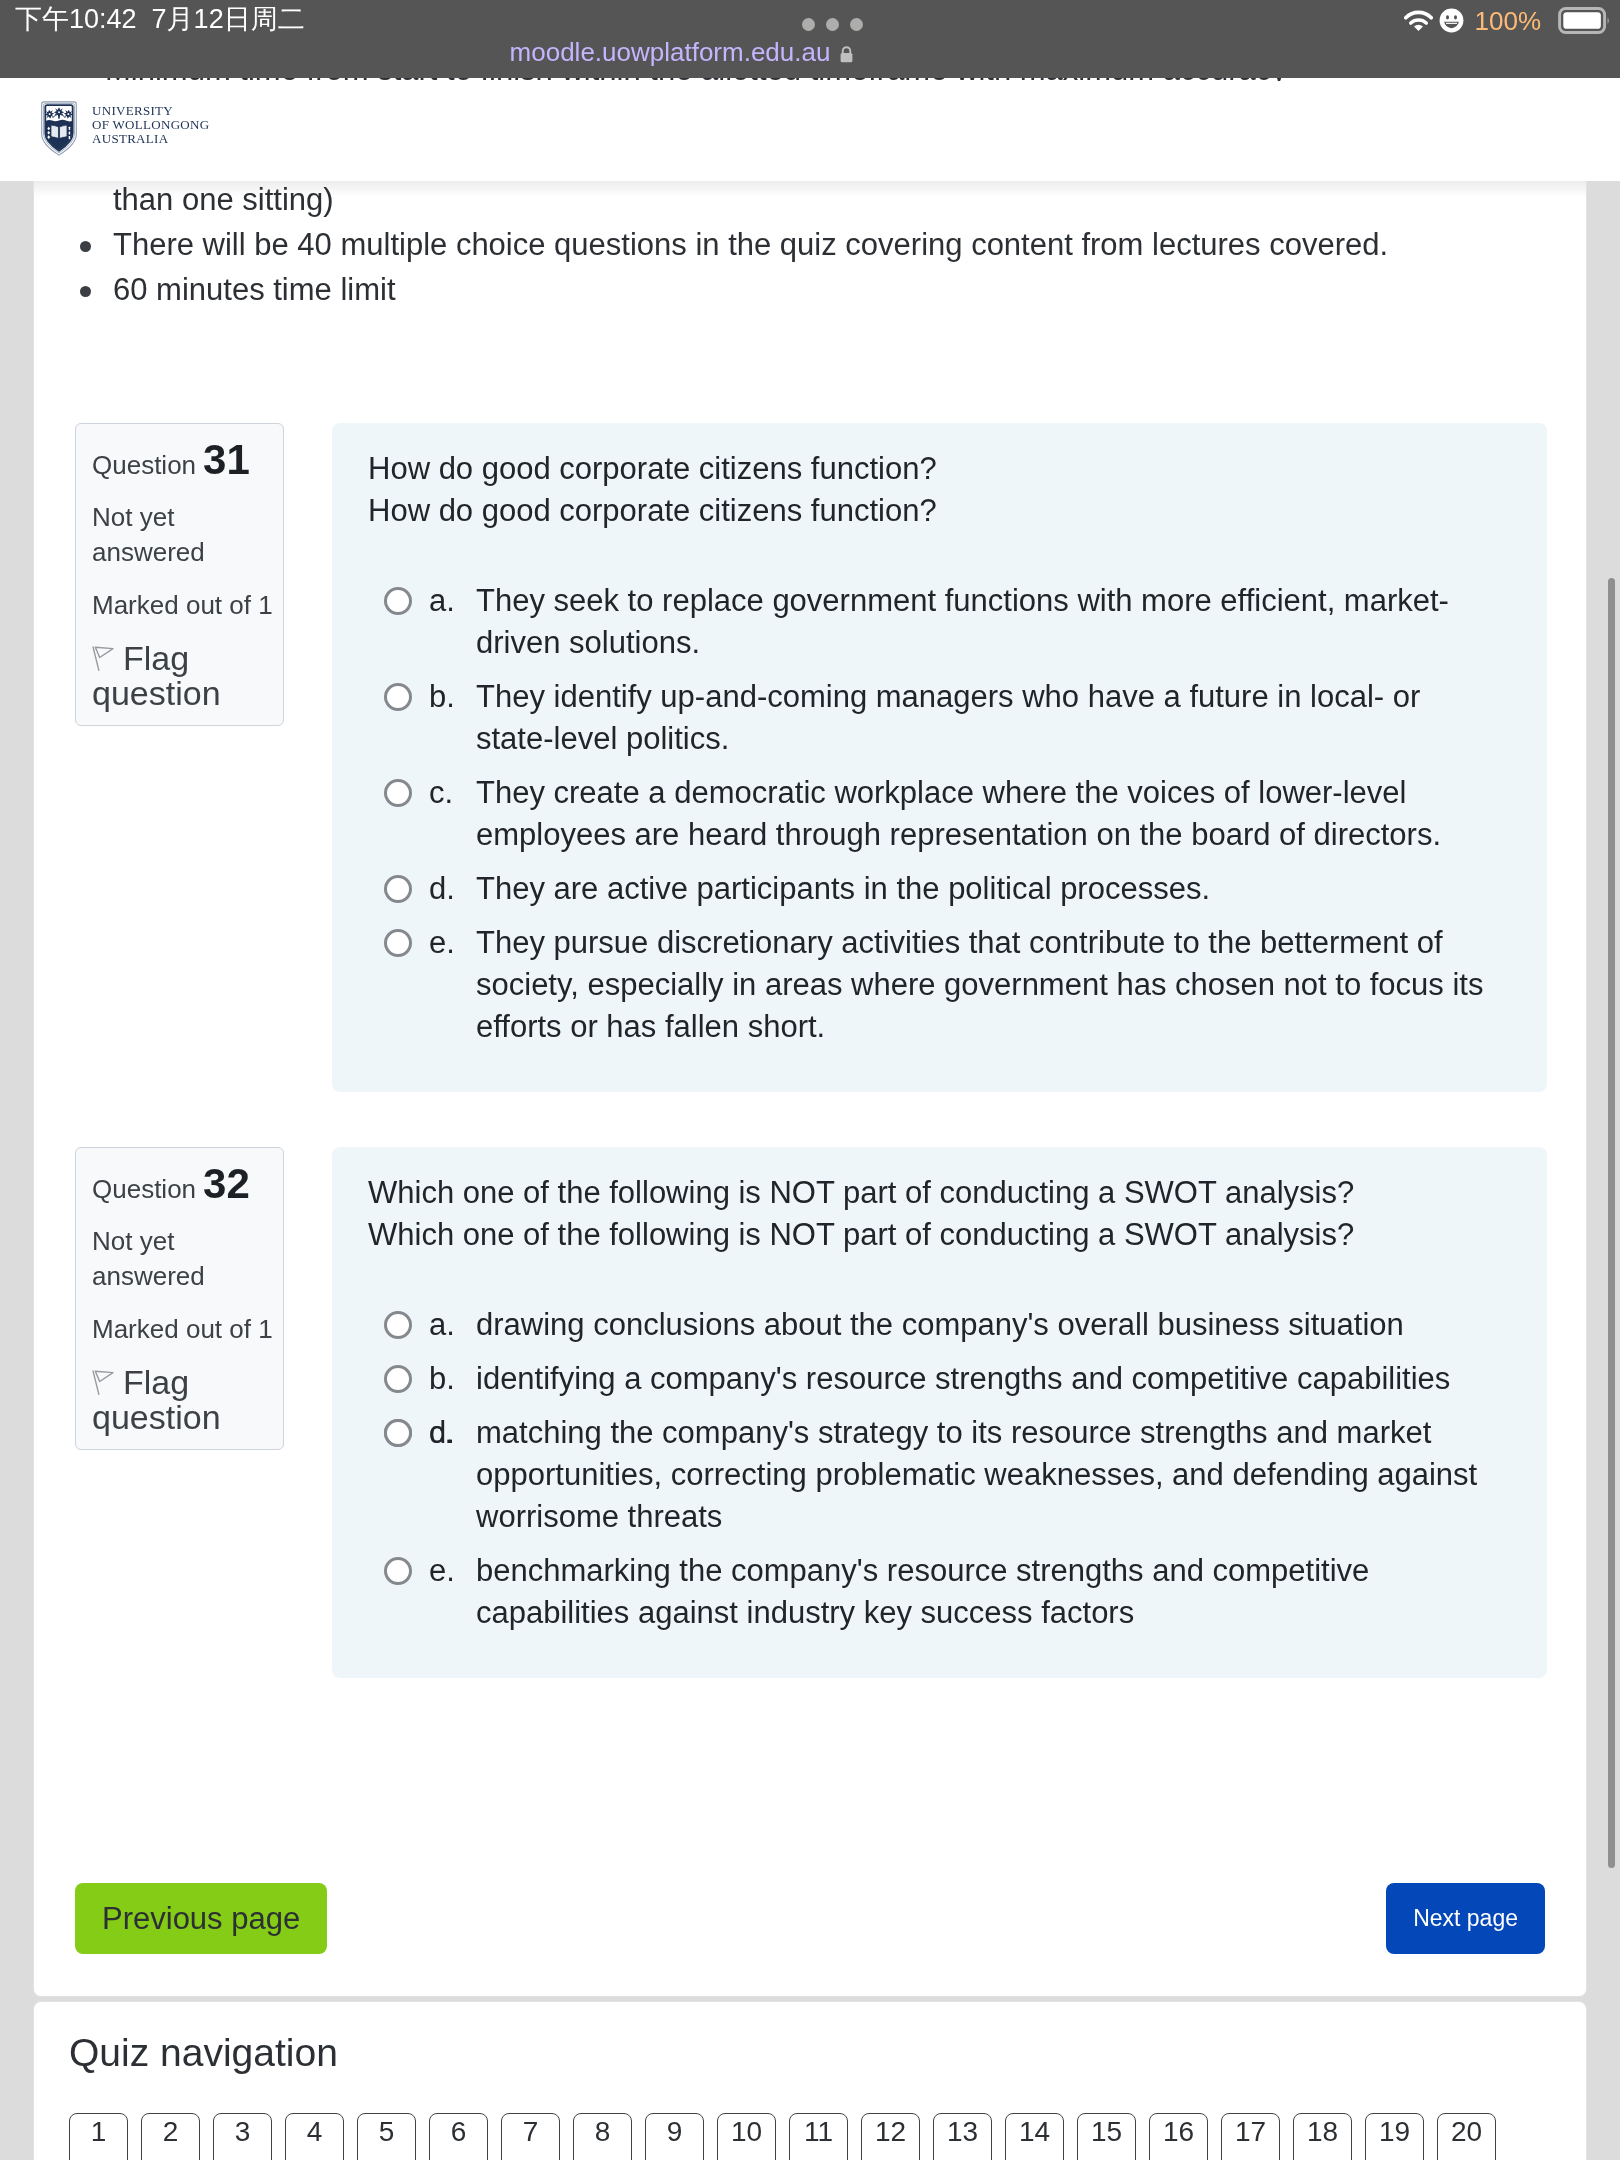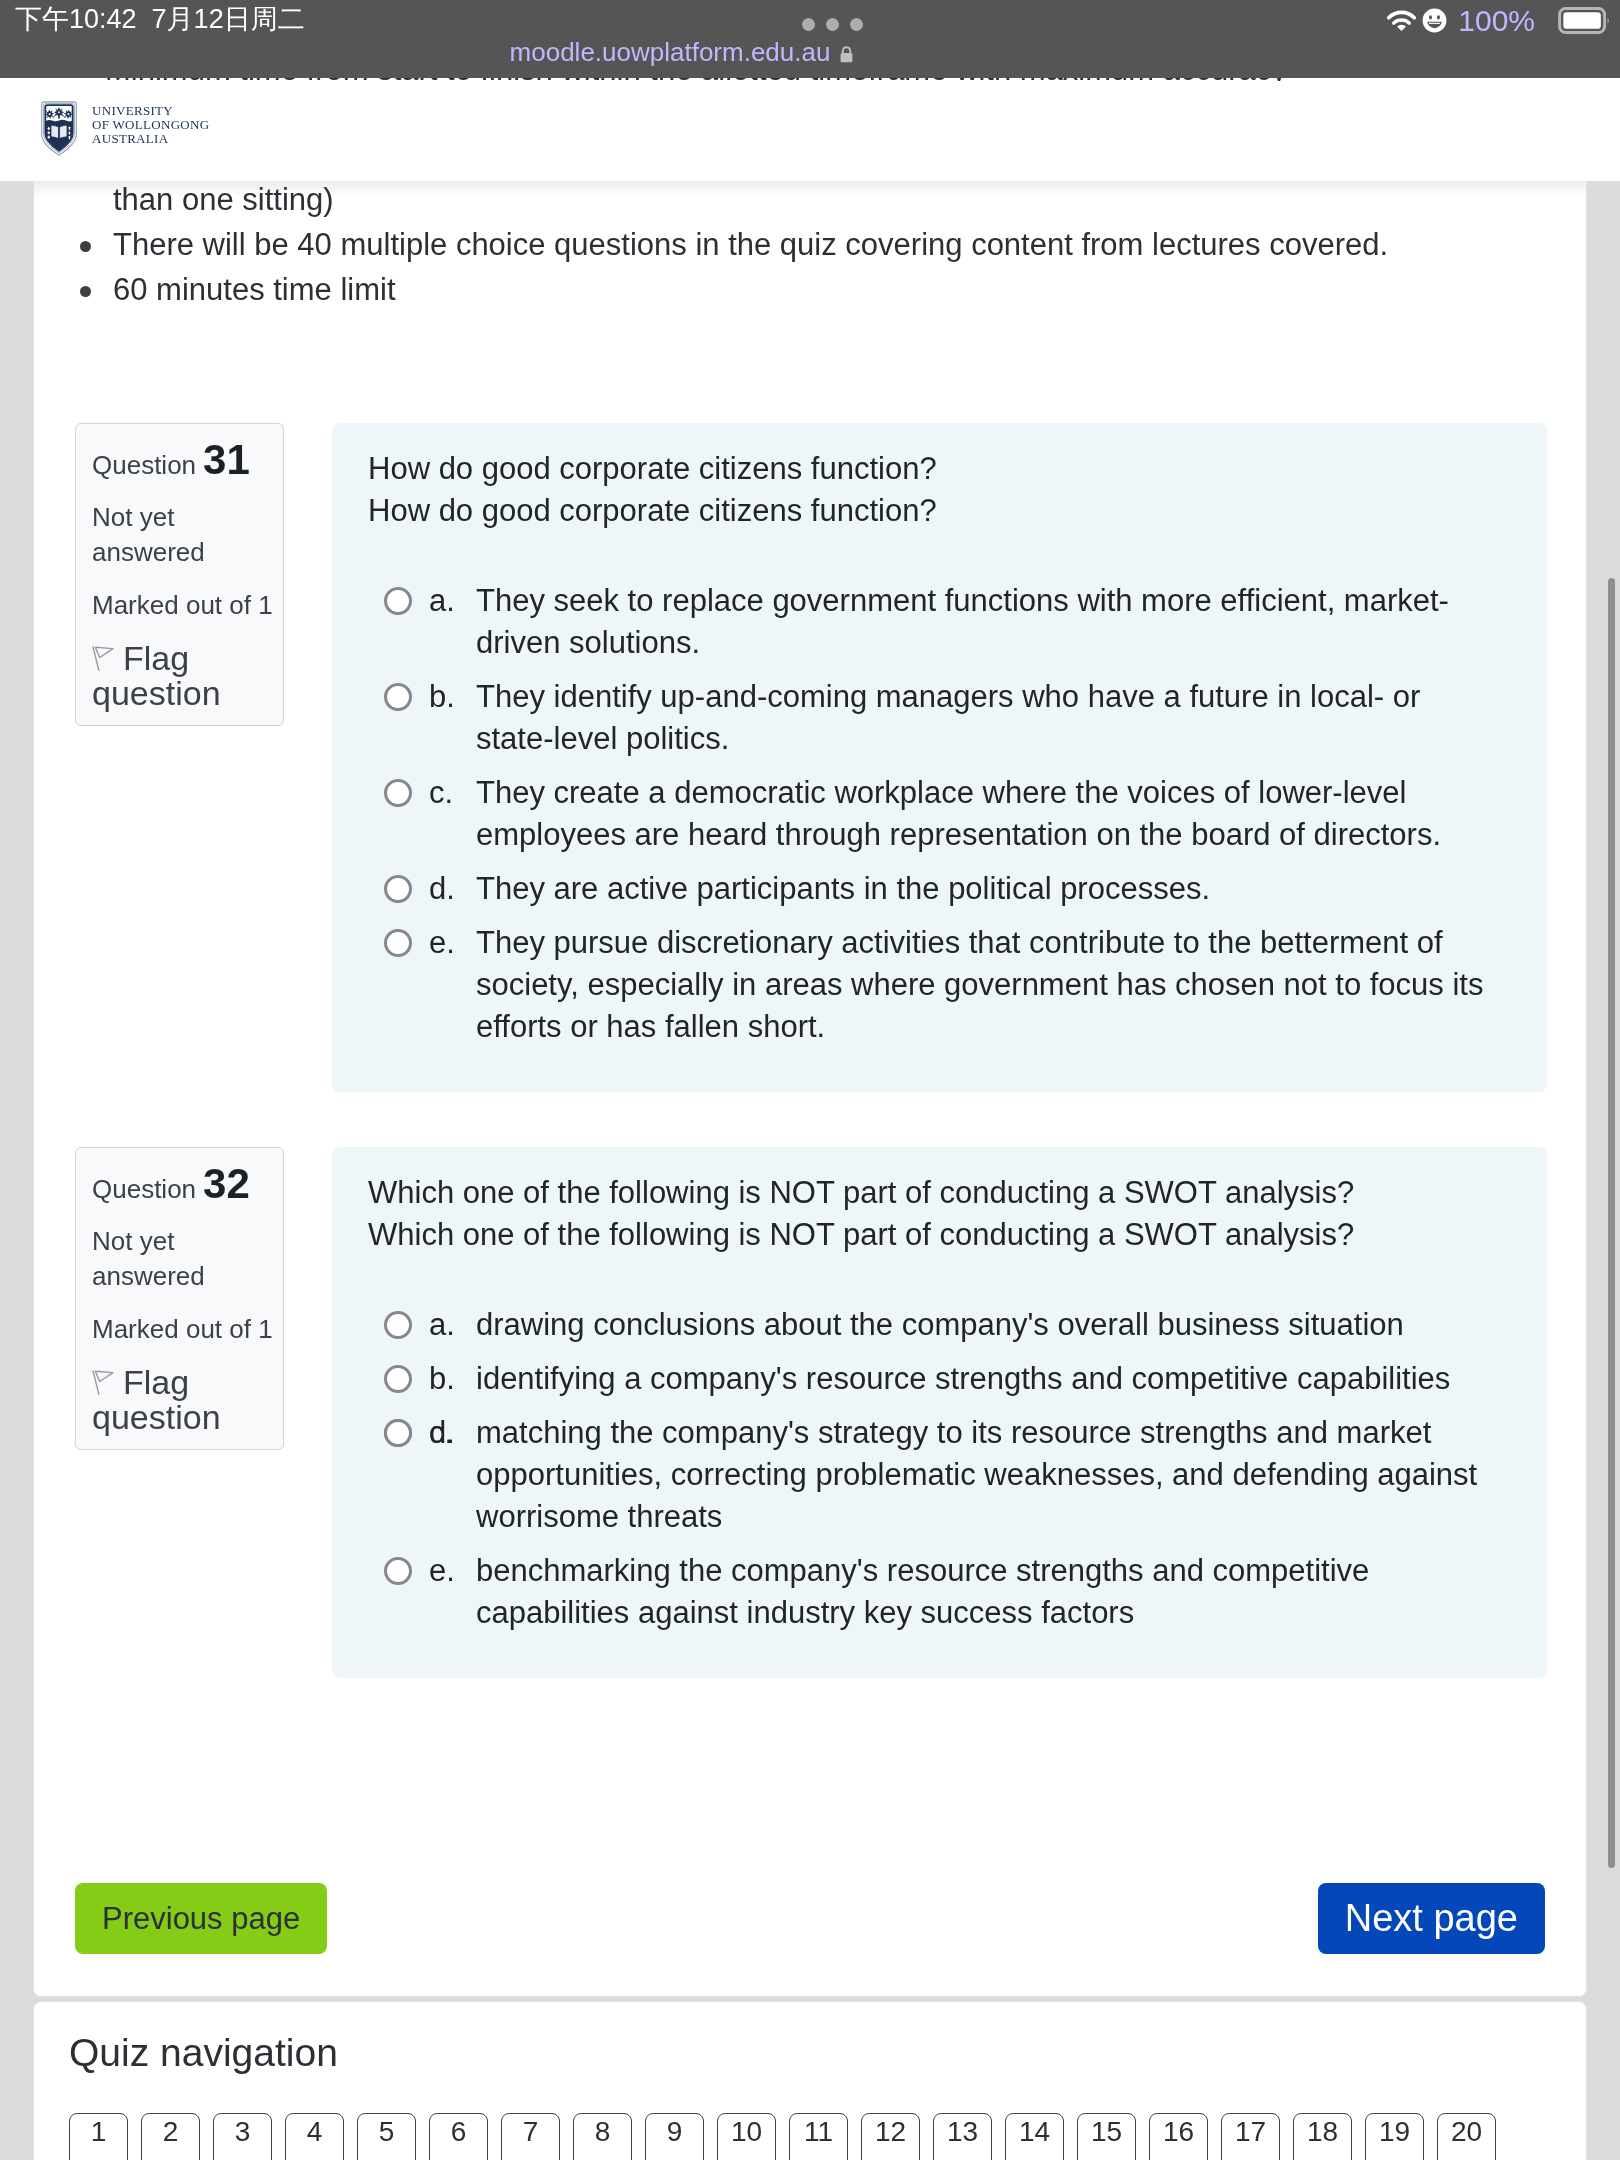--- a/index.html
+++ b/index.html
@@ -54,21 +54,21 @@
   .ans{position:relative;padding-left:108px;width:1136px;box-sizing:border-box;
        font-size:31px;color:#21252a;line-height:42px;margin-bottom:12px;}
   .ans:last-child{margin-bottom:12px;}
   .ans .radio{position:absolute;left:16px;top:7px;width:28px;height:28px;border-radius:50%;
               border:3px solid #85888d;background:#fff;box-sizing:border-box;}
   .ans .letter{position:absolute;left:61px;top:0;font-size:31px;color:#21252a;}
 
   
   .btn-prev{position:absolute;left:41px;font-size:31px;color:#2c2f33;background:#84cc16;
             border-radius:8px;padding:0 27px;height:71px;line-height:71px;}
-  .btn-next{position:absolute;right:41px;font-size:38px;color:#fff;background:#0447b8;
+  .btn-next{position:absolute;right:41px;font-size:23px;color:#fff;background:#0447b8;
             border-radius:8px;padding:0 27px;height:71px;line-height:71px;}
 
   
   .qnav-title{position:absolute;left:35px;top:29px;font-size:39px;color:#2c2f33;line-height:44px;}
   .qnav-list{position:absolute;left:35px;top:111px;display:flex;gap:13px;}
   .qnav-btn{width:59px;height:62px;border:1px solid #3f4347;border-radius:8px;background:#fff;
             font-size:28px;color:#2c2f33;display:flex;align-items:flex-start;justify-content:center;
             padding-top:2px;box-sizing:border-box;}
 
   
@@ -76,21 +76,21 @@
 
   
   .statusbar{position:absolute;left:0;top:0;width:1620px;height:78px;background:#555555;z-index:50;}
   .sb-time{position:absolute;left:15px;top:4px;font-size:27px;color:#fff;white-space:nowrap;line-height:30px;}
   .sb-dots{position:absolute;left:802px;top:18px;display:flex;gap:11px;}
   .sb-dots i{display:block;width:13px;height:13px;border-radius:50%;background:#adadac;}
   .sb-url{position:absolute;left:0;top:39px;width:1364px;text-align:center;font-size:26px;color:#c4b5fd;
           white-space:nowrap;line-height:26px;}
   .lockicon{vertical-align:-3px;margin-left:9px;}
   .sb-right{position:absolute;right:9px;top:7px;display:flex;align-items:center;gap:6px;}
-  .sb-batt{font-size:30px;color:#c4b5fd;line-height:26px;margin-left:5px;margin-right:16px;}
+  .sb-batt{font-size:26px;color:#fdba74;line-height:26px;margin-left:5px;margin-right:10px;}
   .wifi{margin-right:0px;}
   .batt{margin-left:0px;}
 </style>
 </head>
 <body>
 
 <div class="page">
 
   <div class="chrome">
     <div class="cutrow">

